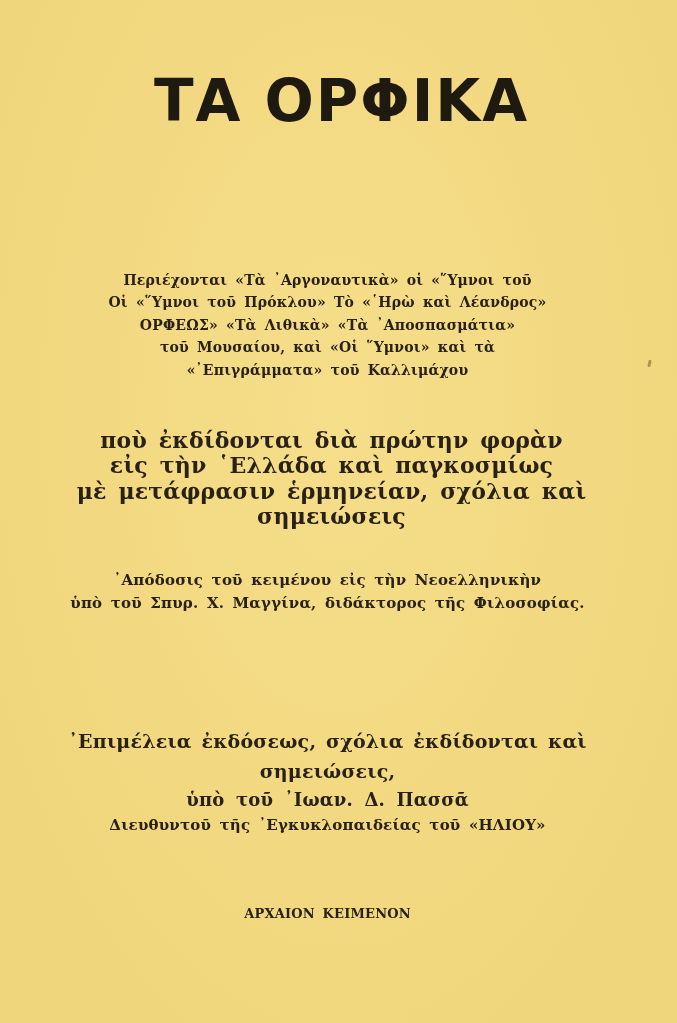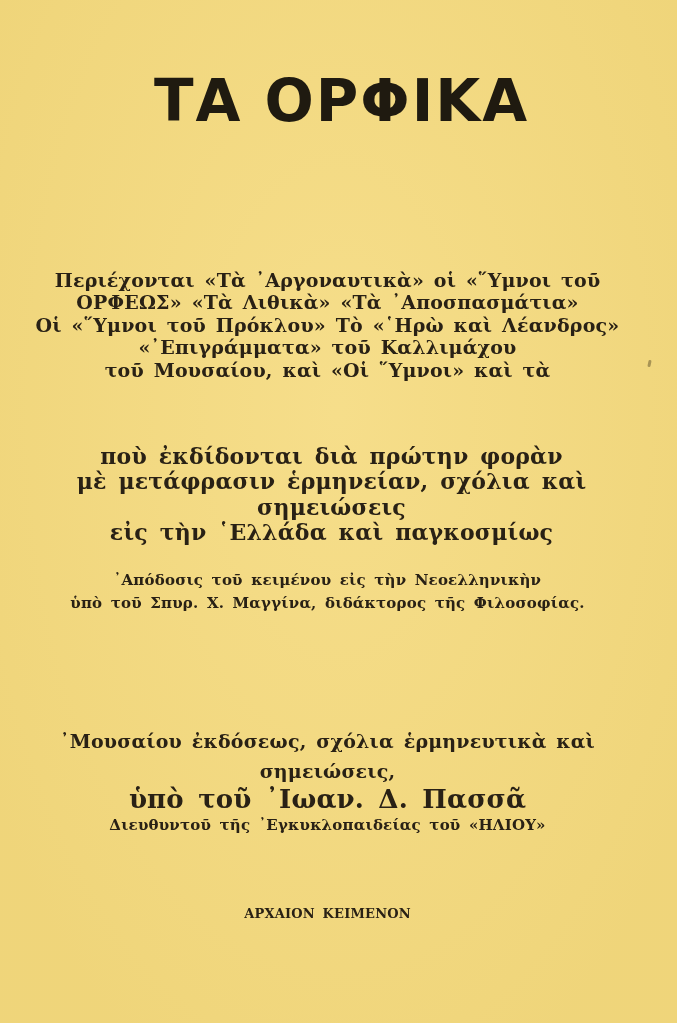--- a/index.html
+++ b/index.html
@@ -35,26 +35,26 @@
 
   .block {
     position: absolute;
     left: 0;
     right: 22px;
     text-align: center;
     word-spacing: 3px;
     letter-spacing: 0.2px;
   }
 
-  .contents    { top: 269px; font-size: 19px; line-height: 22.4px; }
-  .edition     { top: 444px; font-size: 22px; line-height: 25.4px; word-spacing: 4px; padding-left: 8px; }
+  .contents    { top: 269px; font-size: 14px; line-height: 22.4px; }
+  .edition     { top: 428px; font-size: 22px; line-height: 25.4px; word-spacing: 4px; padding-left: 8px; }
   .translation { top: 569px; font-size: 15px; line-height: 23px; }
   .editor      { top: 726px; }
   .editor .l1  { font-size: 19px; line-height: 30px; }
-  .editor .l2  { font-size: 26px; line-height: 27px; word-spacing: 5px; }
+  .editor .l2  { font-size: 18px; line-height: 27px; word-spacing: 5px; }
   .editor .l3  { font-size: 15px; line-height: 24px; }
   .imprint     { top: 903px; font-size: 13px; line-height: 22.4px; }
 
   
   .speck {
     position: absolute;
     left: 648px;
     top: 360px;
     width: 3px;
     height: 7px;
@@ -66,39 +66,39 @@
 </style>
 </head>
 <body>
 
 <div class="page" style="background-color: rgb(245, 218, 125); color: rgb(41, 33, 21);">
 
   <h1 class="title" style="color: rgb(31, 26, 16); padding-left: 28px;">ΤΑ ΟΡΦΙΚΑ</h1>
 
   <div class="block contents">
     <div>Περιέχονται «Τὰ ᾿Αργοναυτικὰ» οἱ «῞Υμνοι τοῦ</div>
+    <div>Οἱ «῞Υμνοι τοῦ Πρόκλου» Τὸ «῾Ηρὼ καὶ Λέανδρος»</div>
     <div>ΟΡΦΕΩΣ» «Τὰ Λιθικὰ» «Τὰ ᾿Αποσπασμάτια»</div>
-    <div>Οἱ «῞Υμνοι τοῦ Πρόκλου» Τὸ «῾Ηρὼ καὶ Λέανδρος»</div>
+    <div>τοῦ Μουσαίου, καὶ «Οἱ ῞Υμνοι» καὶ τὰ</div>
     <div>«᾿Επιγράμματα» τοῦ Καλλιμάχου</div>
-    <div>τοῦ Μουσαίου, καὶ «Οἱ ῞Υμνοι» καὶ τὰ</div>
   </div>
 
   <div class="block edition">
     <div>ποὺ ἐκδίδονται διὰ πρώτην φορὰν</div>
+    <div>εἰς τὴν ῾Ελλάδα καὶ παγκοσμίως</div>
     <div>μὲ μετάφρασιν ἑρμηνείαν, σχόλια καὶ σημειώσεις</div>
-    <div>εἰς τὴν ῾Ελλάδα καὶ παγκοσμίως</div>
   </div>
 
   <div class="block translation">
     <div>᾿Απόδοσις τοῦ κειμένου εἰς τὴν Νεοελληνικὴν</div>
     <div>ὑπὸ τοῦ Σπυρ. Χ. Μαγγίνα, διδάκτορος τῆς Φιλοσοφίας.</div>
   </div>
 
   <div class="block editor">
-    <div class="l1">᾿Μουσαίου ἐκδόσεως, σχόλια ἑρμηνευτικὰ καὶ σημειώσεις,</div>
+    <div class="l1">᾿Επιμέλεια ἐκδόσεως, σχόλια ἐκδίδονται καὶ σημειώσεις,</div>
     <div class="l2">ὑπὸ τοῦ ᾿Ιωαν. Δ. Πασσᾶ</div>
     <div class="l3">Διευθυντοῦ τῆς ᾿Εγκυκλοπαιδείας τοῦ «ΗΛΙΟΥ»</div>
   </div>
 
   <div class="block imprint">
     <div>ΑΡΧΑΙΟΝ ΚΕΙΜΕΝΟΝ</div>
   </div>
 
   <div class="speck"></div>
 

